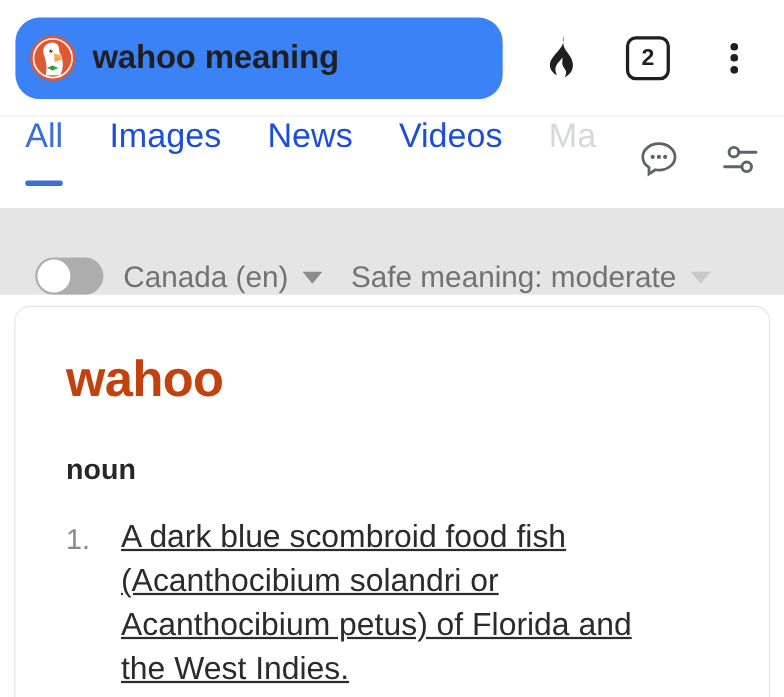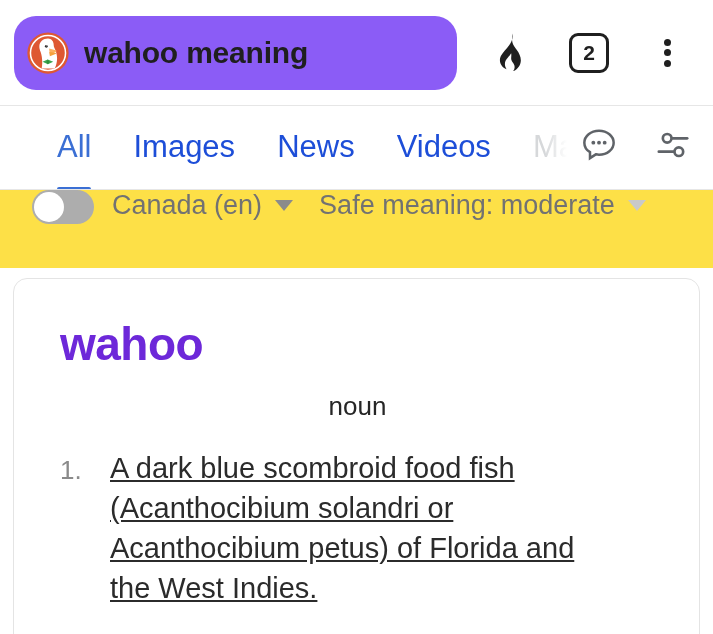--- a/index.html
+++ b/index.html
@@ -20,21 +20,21 @@
     background: #ffffff;
     border-bottom: 1px solid #e6e6e6;
     display: flex;
     align-items: center;
     padding: 0 0 0 14px;
   }
 
   .omnibox {
     display: flex;
     align-items: center;
-    background: #8b5cf6;
+    background: #3b82f6;
     border-radius: 22px;
     height: 74px;
     width: 443px;
     padding: 0 18px 0 12px;
     flex: none;
   }
 
   .ddg-logo {
     width: 44px;
     height: 44px;
@@ -95,22 +95,22 @@
     background: #1f1f1f;
   }
 
   
   .tabbar {
     position: relative;
     height: 84px;
     background: #ffffff;
     border-bottom: 1px solid #e6e6e6;
     display: flex;
-    align-items: center;
-    padding-left: 57px;
+    align-items: flex-start;
+    padding-left: 23px;
     overflow: hidden;
   }
 
   .tab {
     font-size: 31px;
     color: #1d4ed8;
     margin-right: 42px;
     position: relative;
     white-space: nowrap;
     padding-bottom: 2px;
@@ -145,23 +145,23 @@
     align-items: center;
     gap: 34px;
     background: linear-gradient(to right, rgba(255,255,255,0) 0px, #ffffff 22px);
     padding-left: 34px;
   }
 
   
   .settings-row {
     height: 78px;
     display: flex;
-    align-items: flex-start;
+    align-items: flex-end;
     padding-left: 32px;
-    background: #fde047;
+    background: #e5e5e5;
     overflow: hidden;
     white-space: nowrap;
   }
 
   .toggle {
     width: 62px;
     height: 34px;
     border-radius: 17px;
     background: #adadad;
     position: relative;
@@ -204,32 +204,31 @@
     border: 1px solid #e4e4e4;
     border-radius: 14px;
     background: #ffffff;
     min-height: 380px;
     padding: 42px 44px 30px 46px;
   }
 
   .card-title {
     font-size: 46px;
     font-weight: bold;
-    color: #6d28d9;
+    color: #c2410c;
     letter-spacing: -0.5px;
     line-height: 1;
-    margin-bottom: 24px;
+    margin-bottom: 44px;
   }
 
   .pos {
     font-size: 26px;
-    font-weight: normal;
+    font-weight: bold;
     color: #262626;
     margin-bottom: 26px;
-    text-align: center;
   }
 
   .def-list {
     list-style: none;
   }
 
   .def-item {
     display: flex;
     font-size: 29px;
     line-height: 40px;

